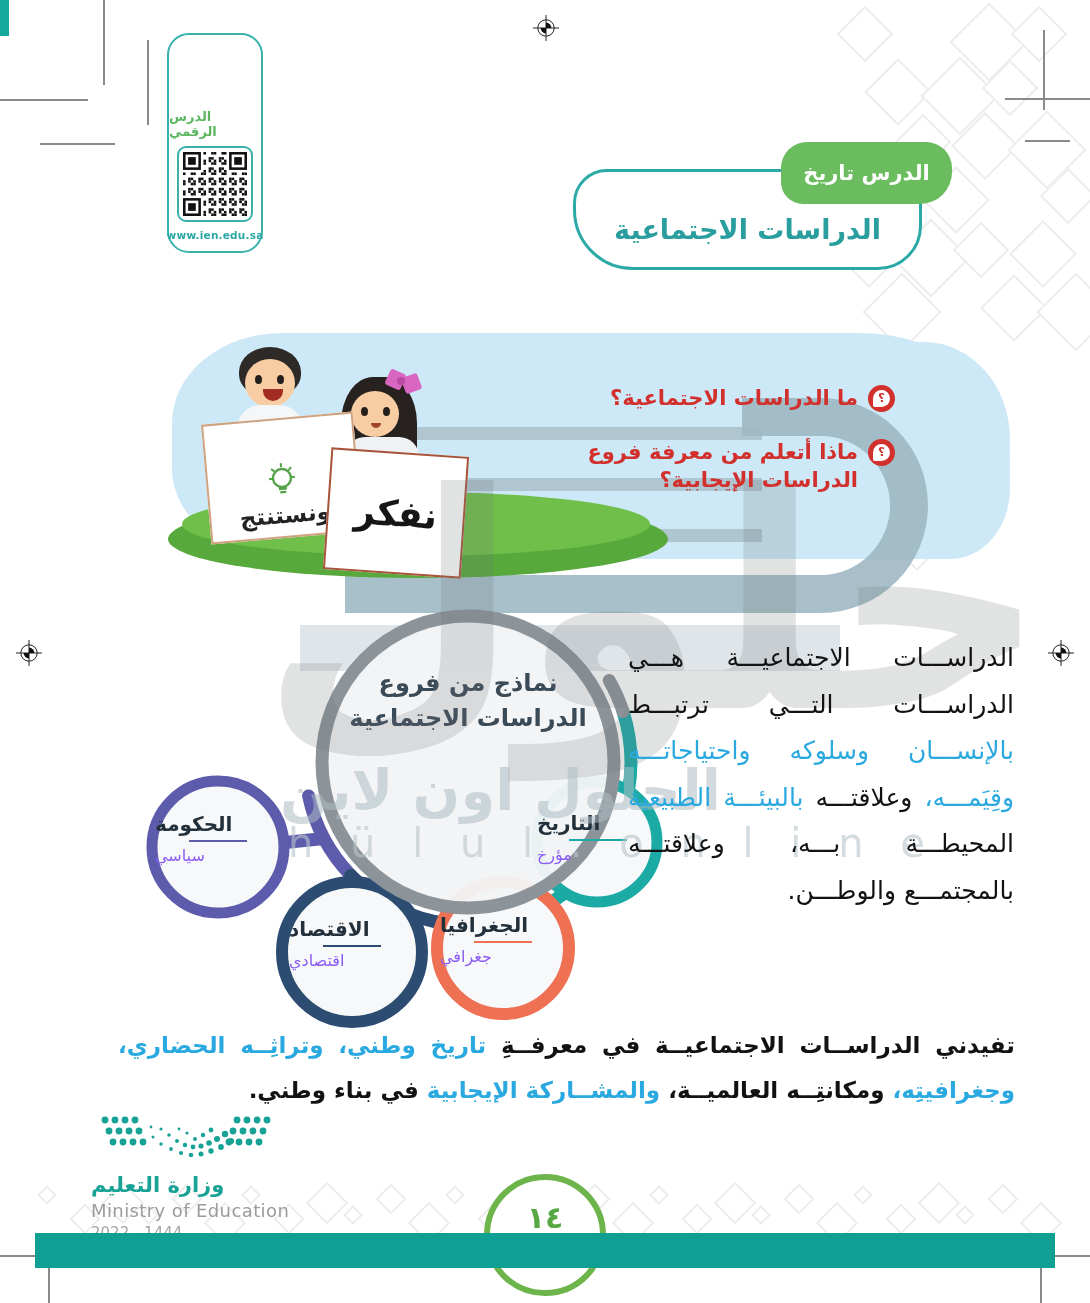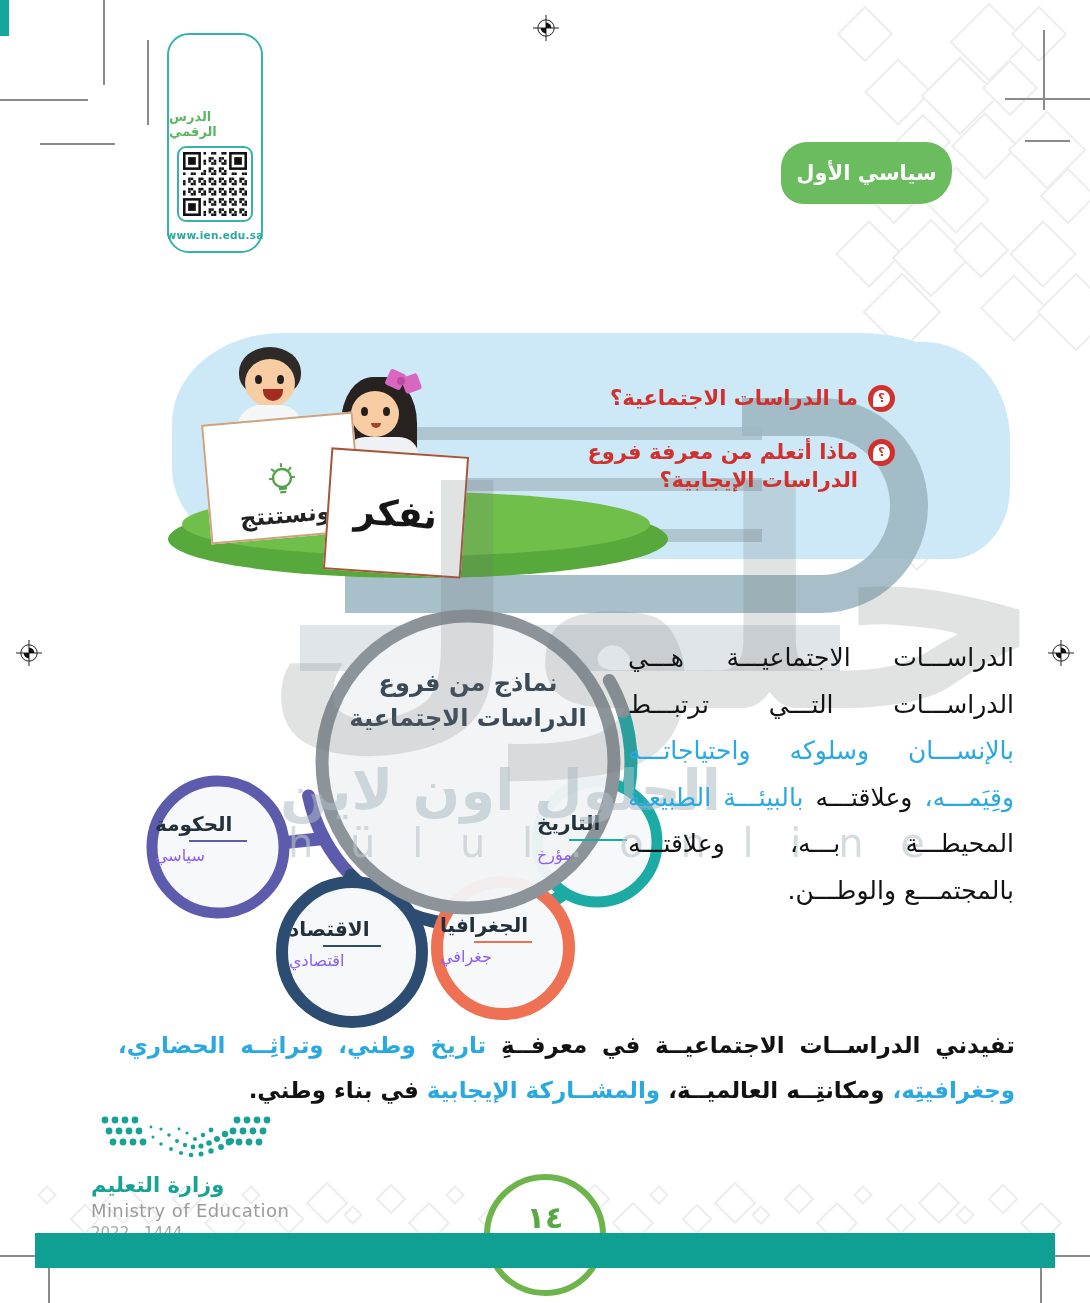--- a/index.html
+++ b/index.html
@@ -334,22 +334,25 @@
           <rect x="16" y="24" width="1" height="1" fill="#111"></rect>
           <rect x="19" y="24" width="1" height="1" fill="#111"></rect>
           <rect x="20" y="24" width="1" height="1" fill="#111"></rect>
           <rect x="23" y="24" width="1" height="1" fill="#111"></rect>
           <rect x="24" y="24" width="1" height="1" fill="#111"></rect>
         </svg>
     </div>
     <div class="qr-url">www.ien.edu.sa</div>
   </div>
 
+  <div class="title-box">
+    <span>الدراسات الاجتماعية</span>
+  </div>
   <div class="lesson-tab">
-    <span>سياسي الأول</span>
+    <span>الدرس تاريخ</span>
   </div>
 
   <div class="blob"></div>
   <div class="blob2"></div>
   <div class="stripe" style="left:312px;top:427px;width:450px;height:13px"></div>
   <div class="stripe" style="left:312px;top:478px;width:450px;height:13px"></div>
   <div class="stripe" style="left:312px;top:529px;width:450px;height:13px"></div>
   <div class="ribbon"></div>
   <div class="band"></div>
   <div class="band2"></div>

